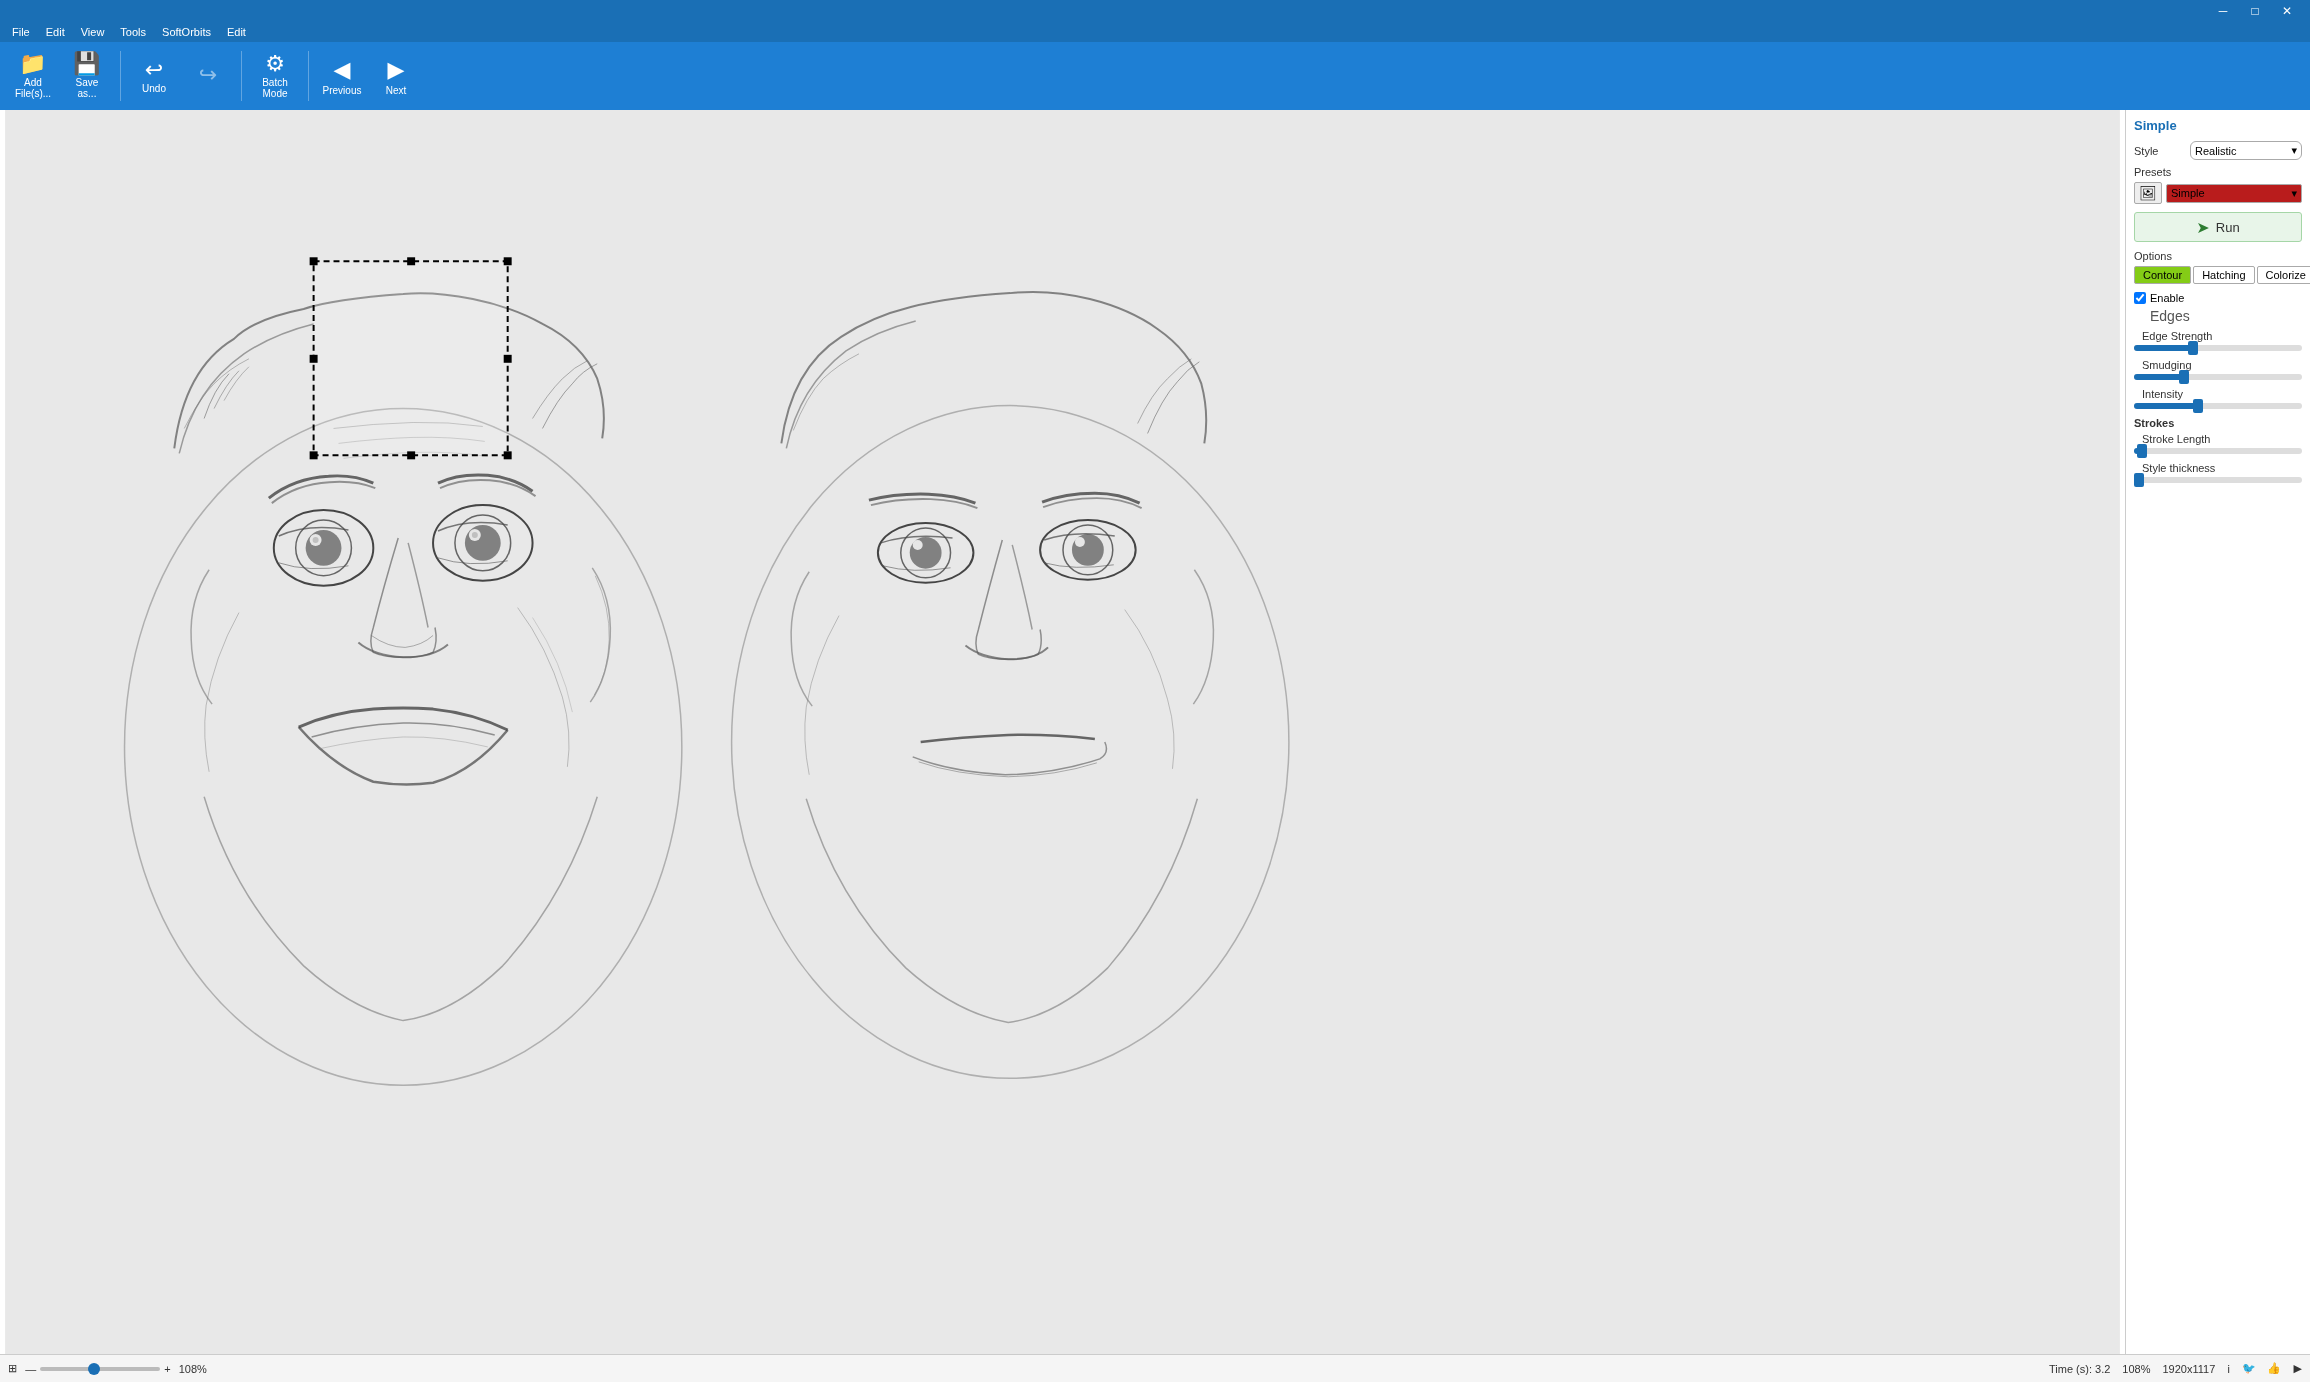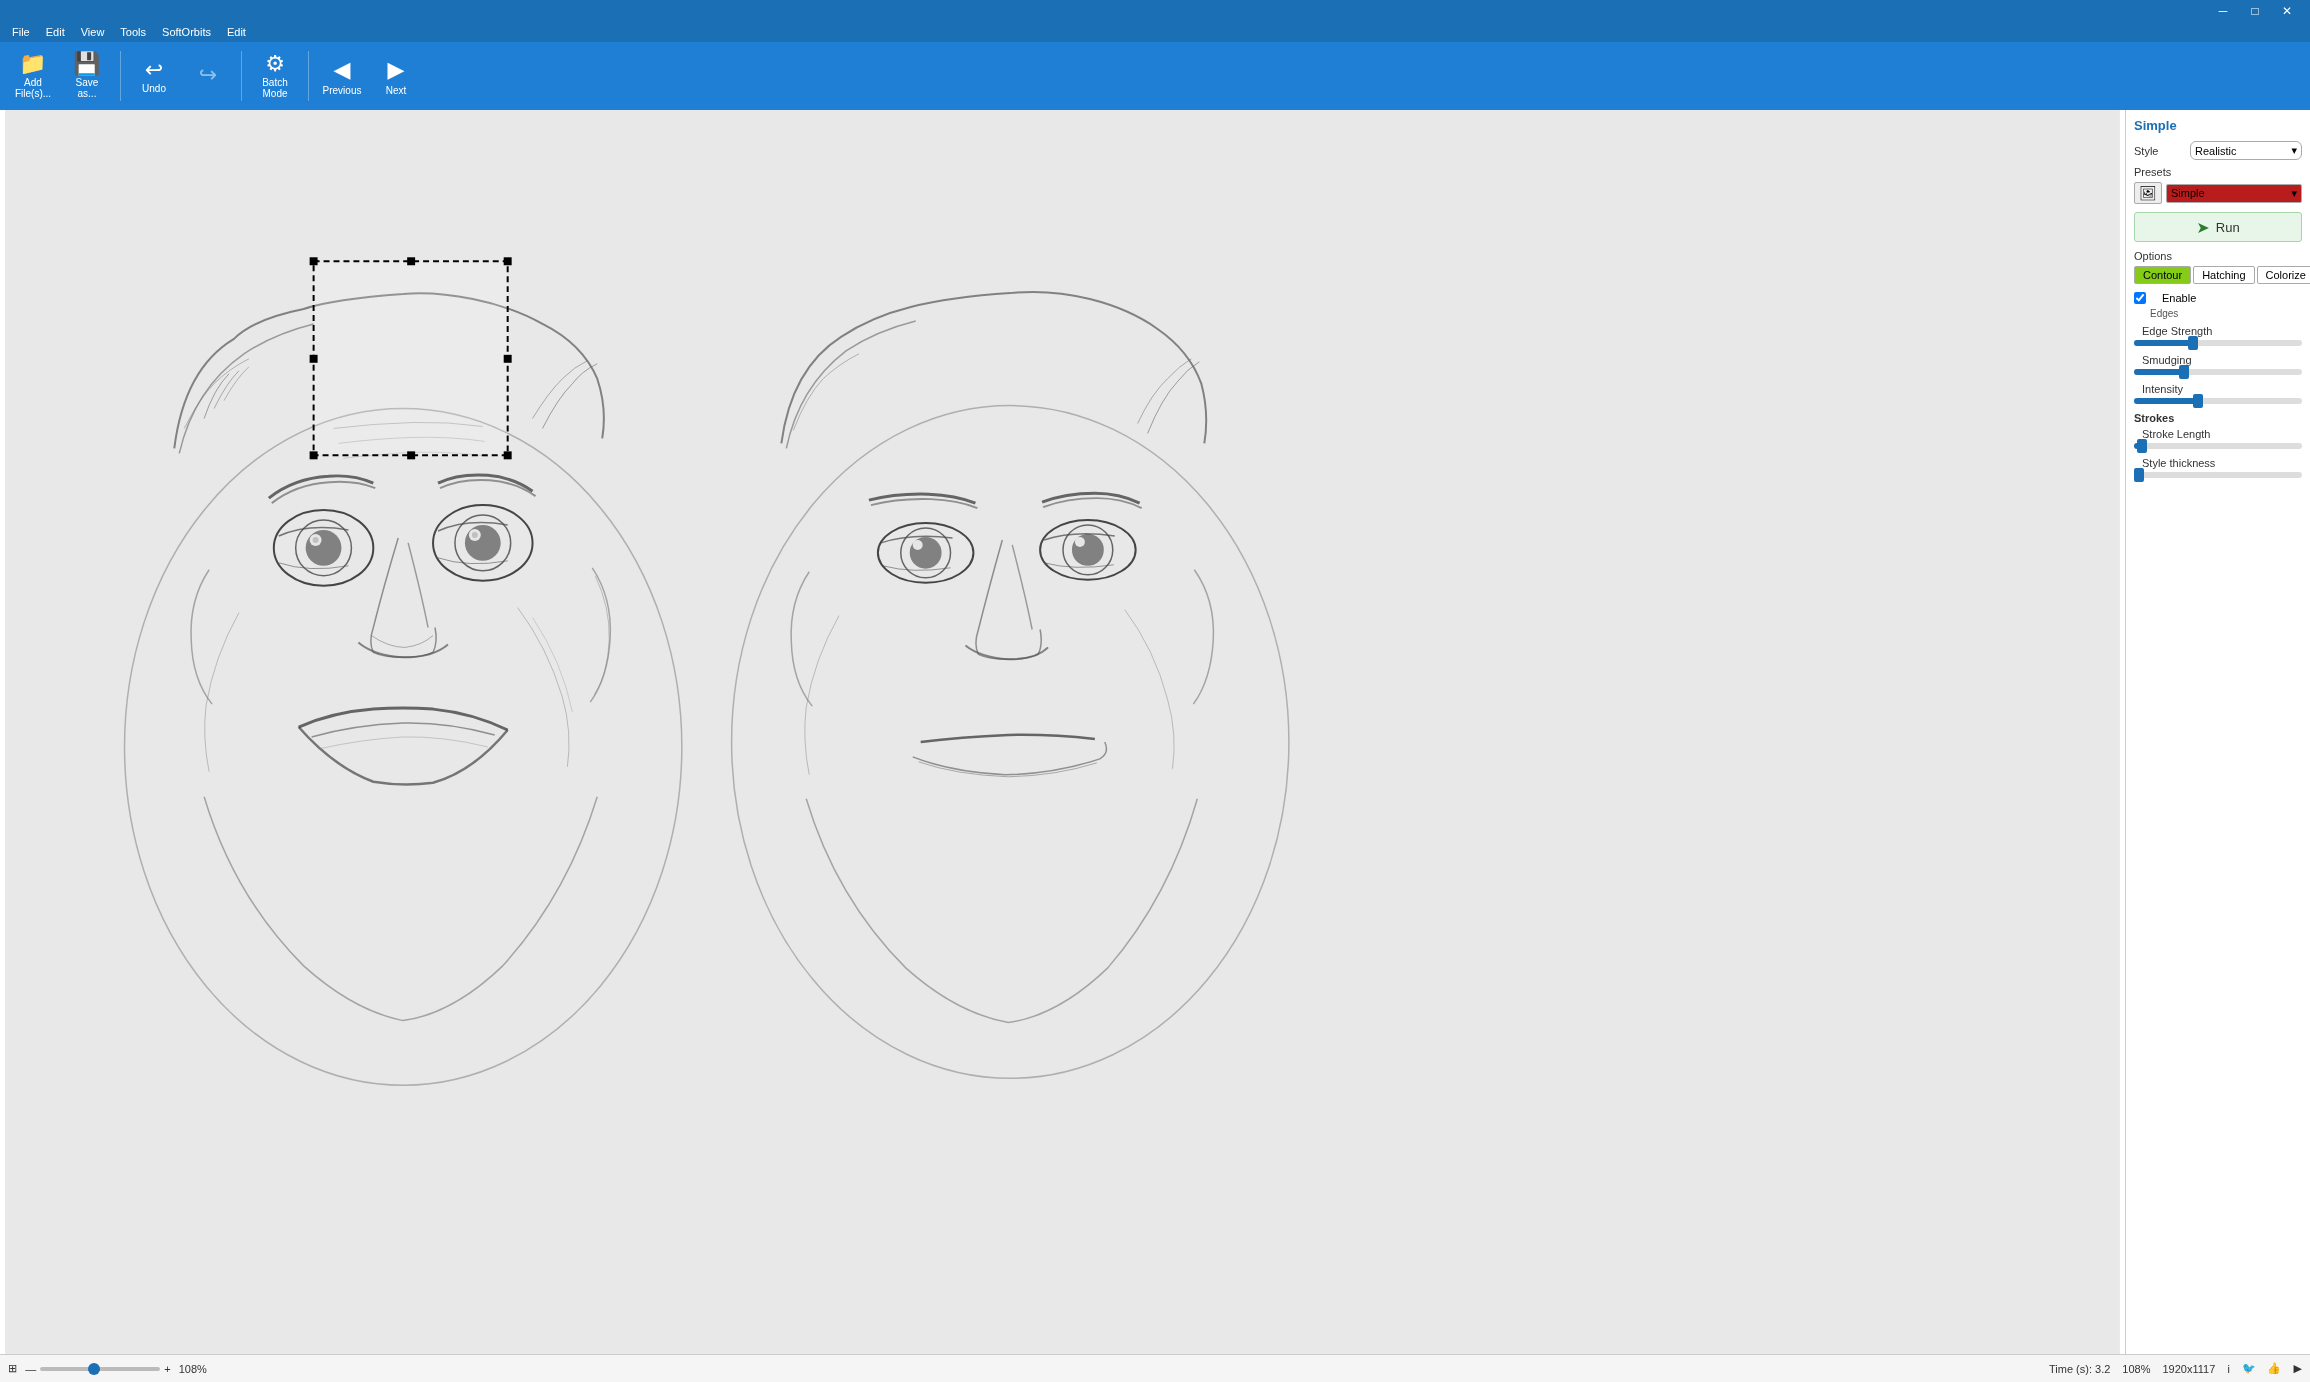--- a/index.html
+++ b/index.html
@@ -239,32 +239,32 @@
       cursor: pointer;
       background: white;
     }
     .opt-tab.active {
       background: #84cc16;
     }
 
     .checkbox-row {
       display: flex;
       align-items: center;
-      gap: 16px;
+      gap: 4px;
       margin-bottom: 4px;
     }
     .checkbox-row input[type=checkbox] {
       width: 12px;
       height: 12px;
     }
     .checkbox-label {
       font-size: 11px;
     }
     .edge-label {
-      font-size: 10px;
+      font-size: 14px;
       color: #555;
       margin-left: 16px;
       margin-bottom: 6px;
     }
 
     
     .slider-section {
       margin-bottom: 8px;
     }
     .slider-name {

